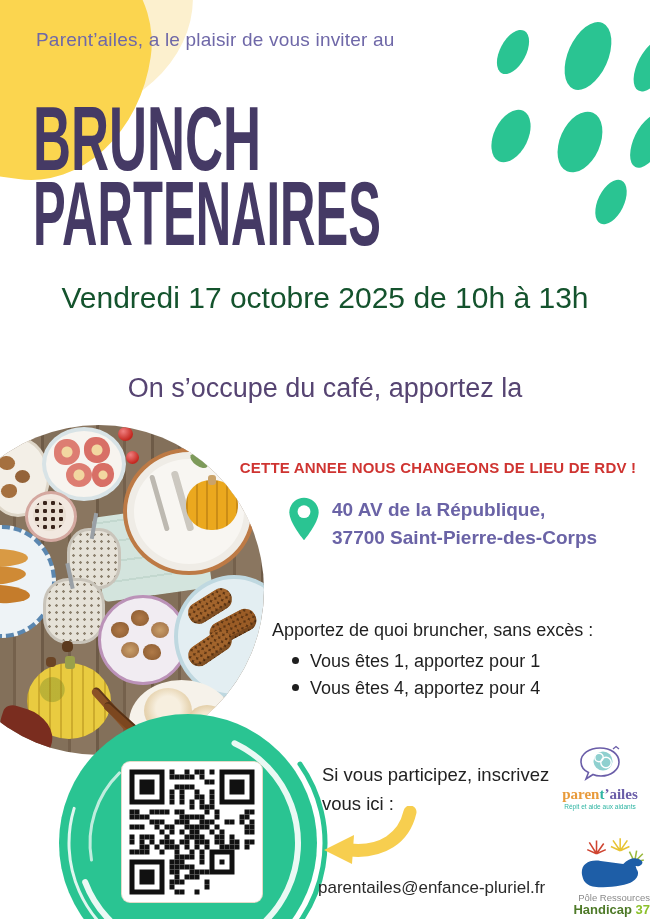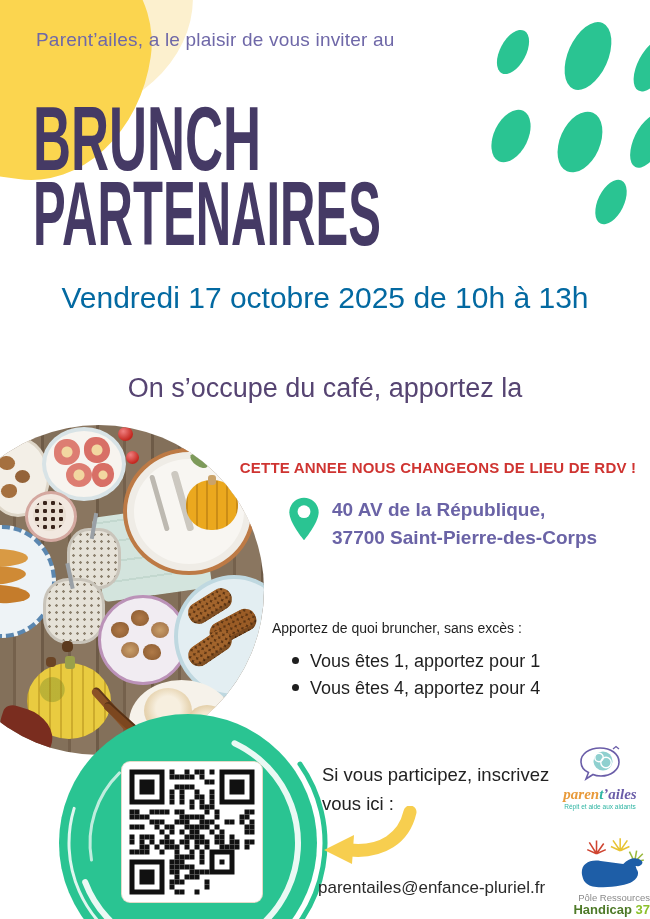--- a/index.html
+++ b/index.html
@@ -12,29 +12,29 @@
              border-radius:42% 58% 62% 38%;transform:rotate(-14deg);}
   .blob-gold{left:-82px;top:-72px;width:232px;height:252px;background:#fbd54f;
              border-radius:40% 60% 55% 45% / 45% 50% 62% 50%;transform:rotate(8deg);}
   .stroke{position:absolute;background:#2ac492;border-radius:50%;}
 
   
   .header-text{left:36px;top:24px;font-size:19px;line-height:31px;color:#6f68a8;letter-spacing:.2px;}
   .title-svg{left:33px;top:96px;}
   .title-svg text{font-family:"Liberation Sans",sans-serif;font-weight:bold;fill:#453a65;}
 
-  .date-line{left:0;top:281px;width:650px;text-align:center;font-size:30px;color:#0369a1;}
+  .date-line{left:0;top:281px;width:650px;text-align:center;font-size:30px;color:#14532d;}
   .subtitle{left:0;top:340px;width:650px;text-align:center;font-size:27px;line-height:33px;color:#564472;margin-top:32px;}
 
   
   .alert{left:238px;top:459px;width:400px;text-align:center;font-size:15px;font-weight:bold;
          color:#cf3431;letter-spacing:.2px;}
   .pin{left:288px;top:496px;}
   .address{left:332px;top:496px;font-size:19px;line-height:28px;font-weight:bold;color:#6a63a6;}
-  .intro{left:272px;top:620px;font-size:14px;color:#1f1f1f;}
+  .intro{left:272px;top:620px;font-size:18px;color:#1f1f1f;}
   .bullets{left:292px;top:648px;font-size:18px;color:#1f1f1f;line-height:27px;}
   .bullets .dot{display:inline-block;width:7px;height:7px;background:#1f1f1f;border-radius:50%;
                 margin-right:11px;vertical-align:3px;}
 
   
   .photo{left:-66px;top:425px;width:330px;height:330px;border-radius:50%;overflow:hidden;
          background:repeating-linear-gradient(90deg,#83705a 0 24px,#75614c 24px 27px,#8a7660 27px 52px,#6e5b47 52px 55px);}
   .photo *{position:absolute;}
   .plate{border-radius:50%;}
   .ridged{background-image:repeating-linear-gradient(90deg,rgba(120,70,0,.28) 0 2px,transparent 2px 10px);}
@@ -43,21 +43,21 @@
   .qr-circle-svg{left:40px;top:703px;}
   .qr-box{left:122px;top:762px;width:140px;height:140px;background:#ffffff;border-radius:8px;
           box-shadow:0 0 0 1px #e2dbc8;}
 
   .signup-text{left:322px;top:760px;font-size:18.5px;line-height:29px;color:#222222;}
   .arrow-svg{left:318px;top:806px;}
   .email{left:318px;top:878px;font-size:17px;color:#2a2a2a;}
 
   
   .logo-pa{left:552px;top:745px;width:96px;text-align:center;}
-  .logo-pa .word{font-family:"Liberation Serif",serif;font-style:italic;font-weight:bold;
+  .logo-pa .word{font-family:"Liberation Serif",serif;font-weight:bold;
                  font-size:15px;line-height:15px;}
   .logo-pa .tagline{font-size:6.5px;color:#2fb5a3;margin-top:1px;}
   .logo-prh{left:550px;top:836px;width:100px;text-align:right;}
   .logo-prh .l1{font-size:9.5px;color:#8b8b8b;line-height:11px;}
   .logo-prh .l2{font-size:13px;font-weight:bold;color:#4e7a28;line-height:14px;}
   .logo-prh .num{color:#8cc12c;}
 </style>
 </head>
 <body>
 

